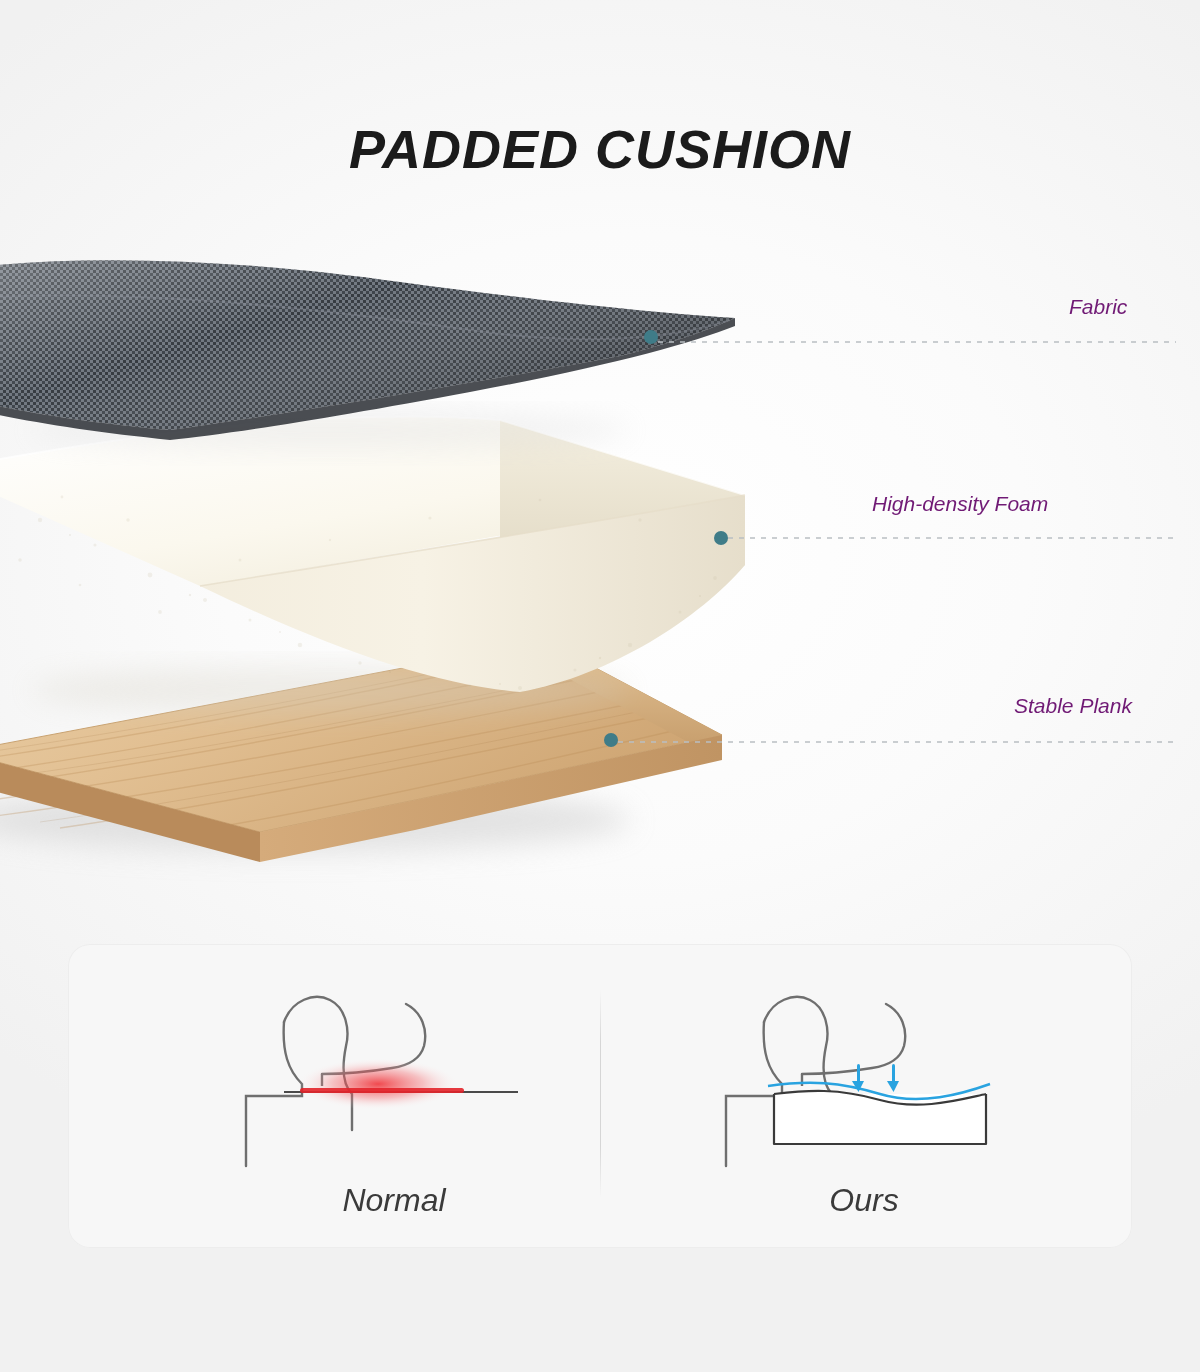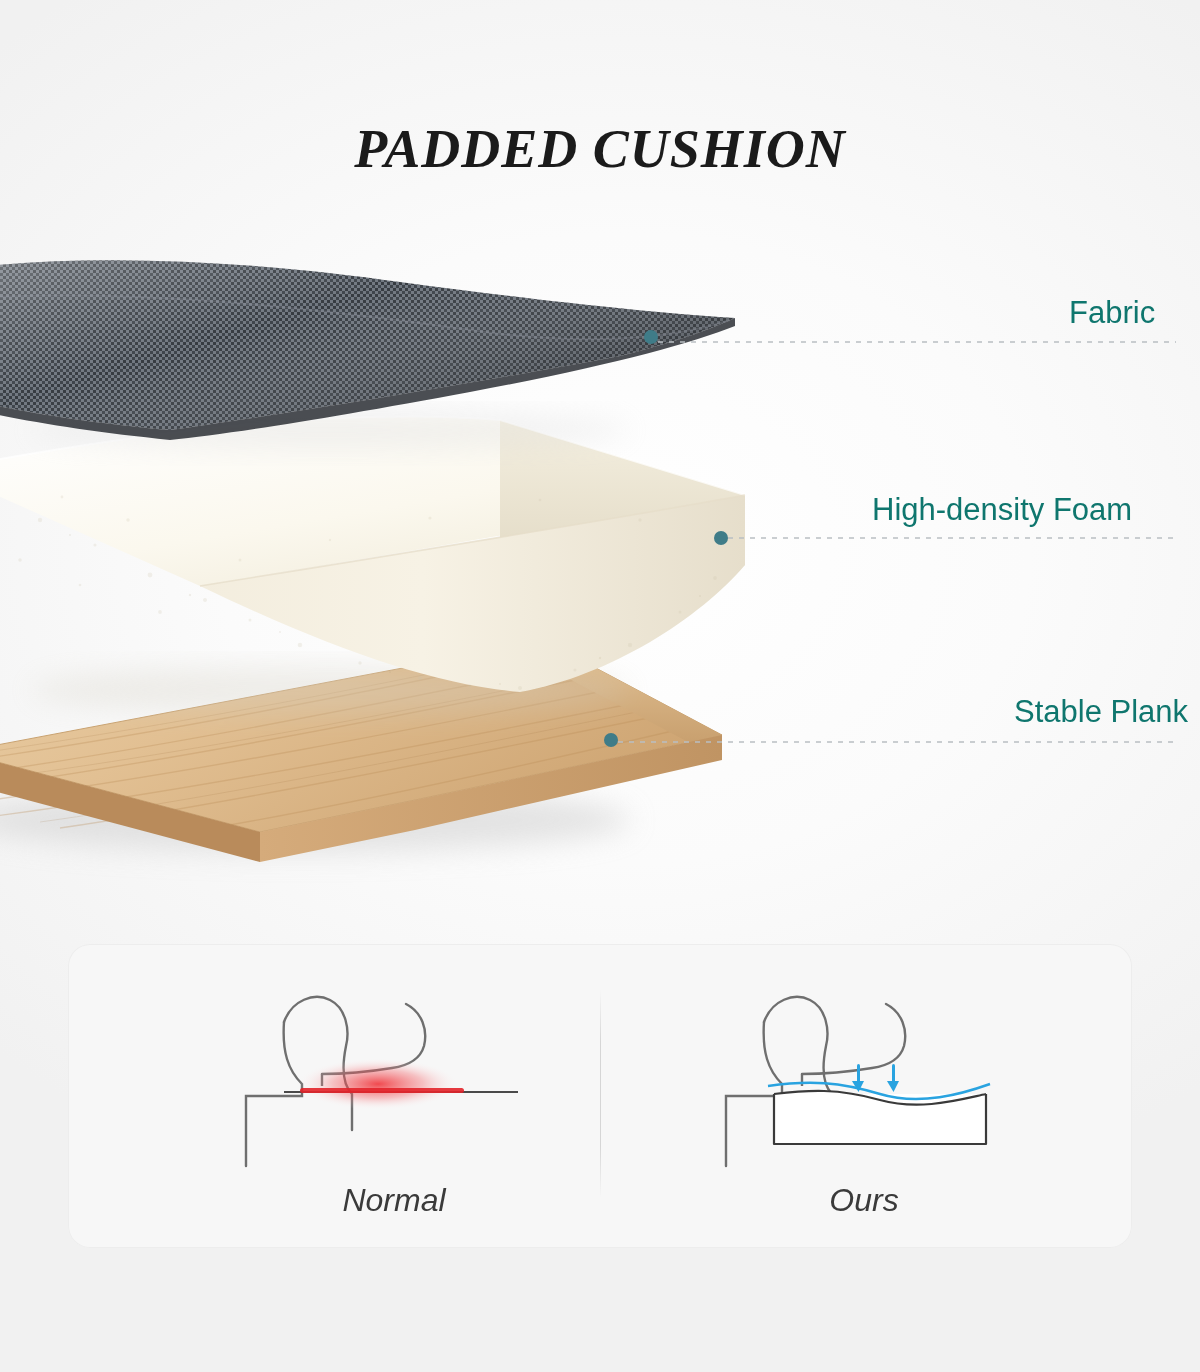--- a/index.html
+++ b/index.html
@@ -21,29 +21,30 @@
   
   .title{
     position:absolute;
     top:118px;left:0;width:1200px;
     text-align:center;
     font-size:54px;
     font-weight:bold;
     font-style:italic;
     letter-spacing:1px;
     color:#1b1b1b;
-    font-family:Liberation Serif, serif;
+    font-family:Liberation Sans, sans-serif;
   }
 
   
   .stack{position:absolute;left:0;top:0;width:1200px;height:930px;}
   .label{
     position:absolute;
-    font-size:31px;
-    color:#0f766e;
+    font-size:21px;
+    font-style:italic;
+    color:#701a75;
     white-space:nowrap;
     font-family:"Liberation Sans", sans-serif;
   }
 
   
   .compare-card{
     position:absolute;
     left:68px;top:944px;
     width:1064px;height:304px;
     background:#f7f7f7;

